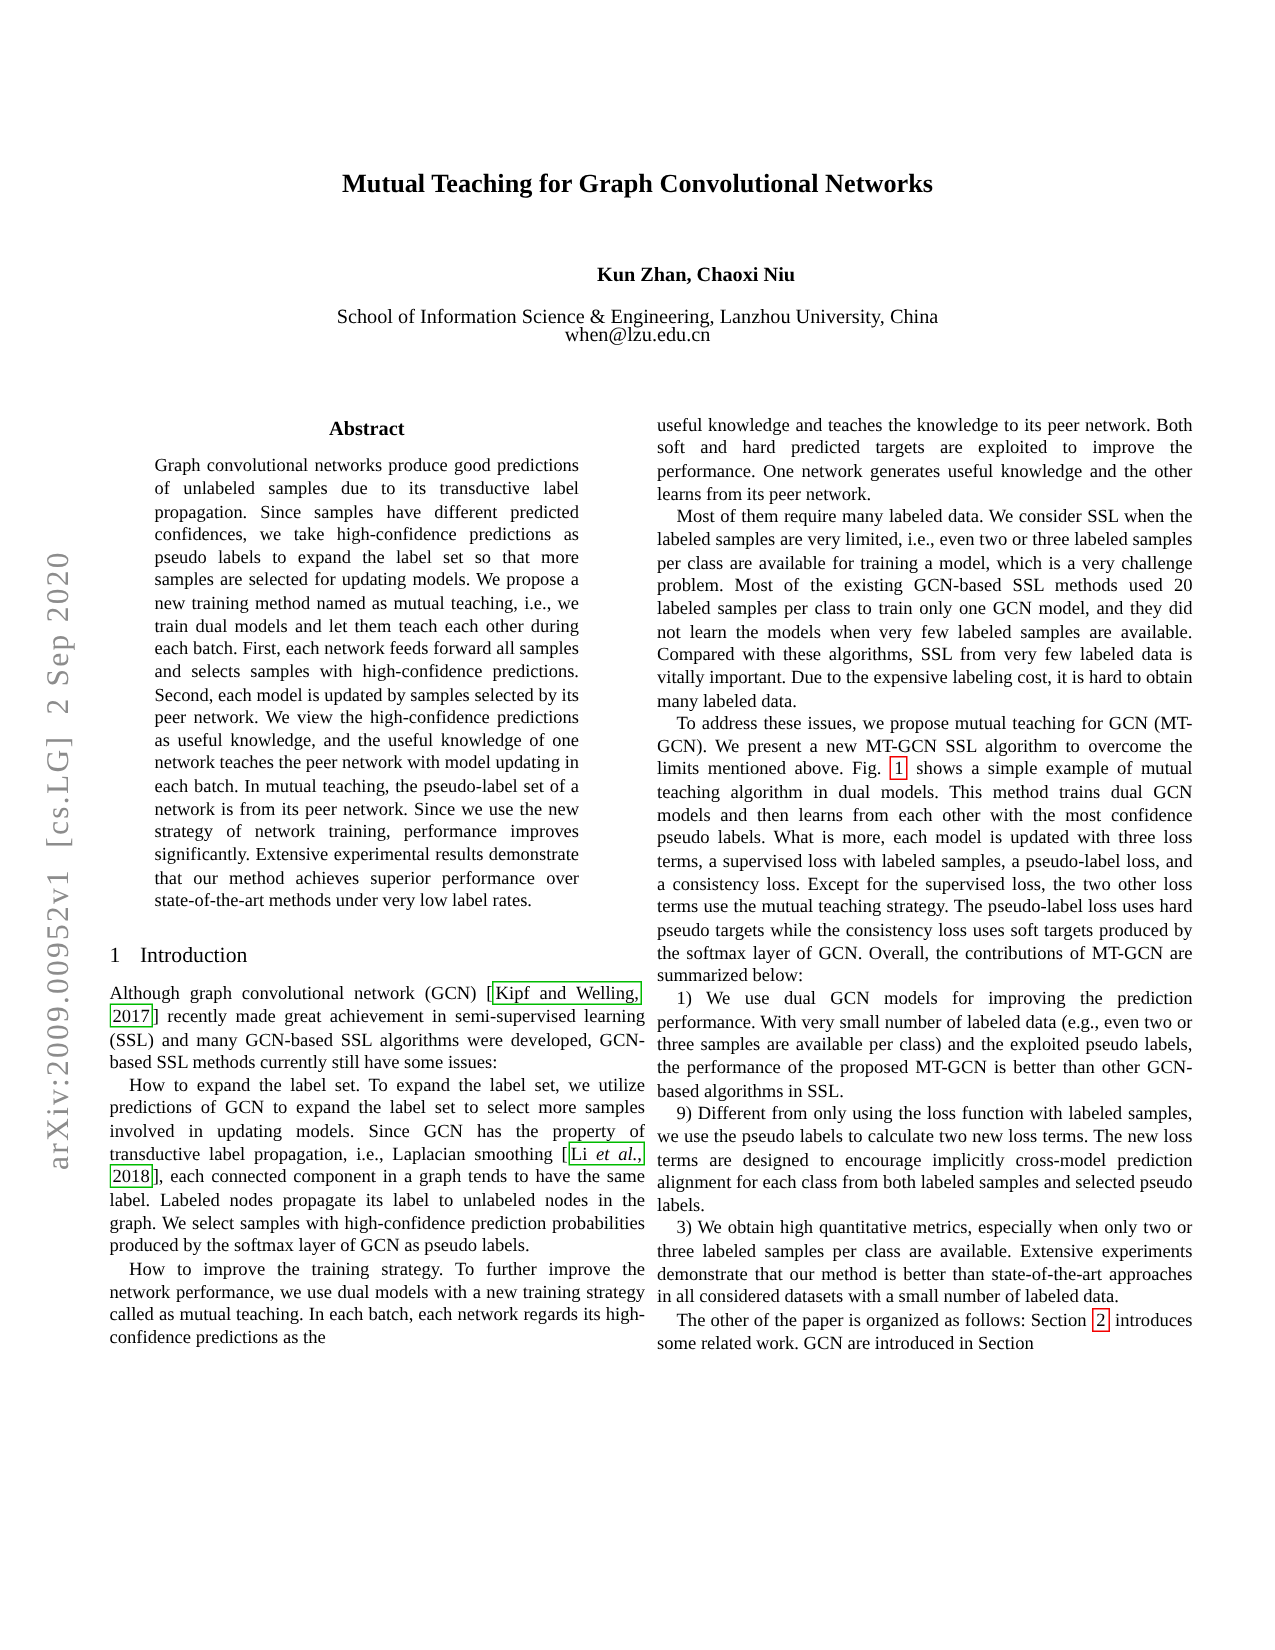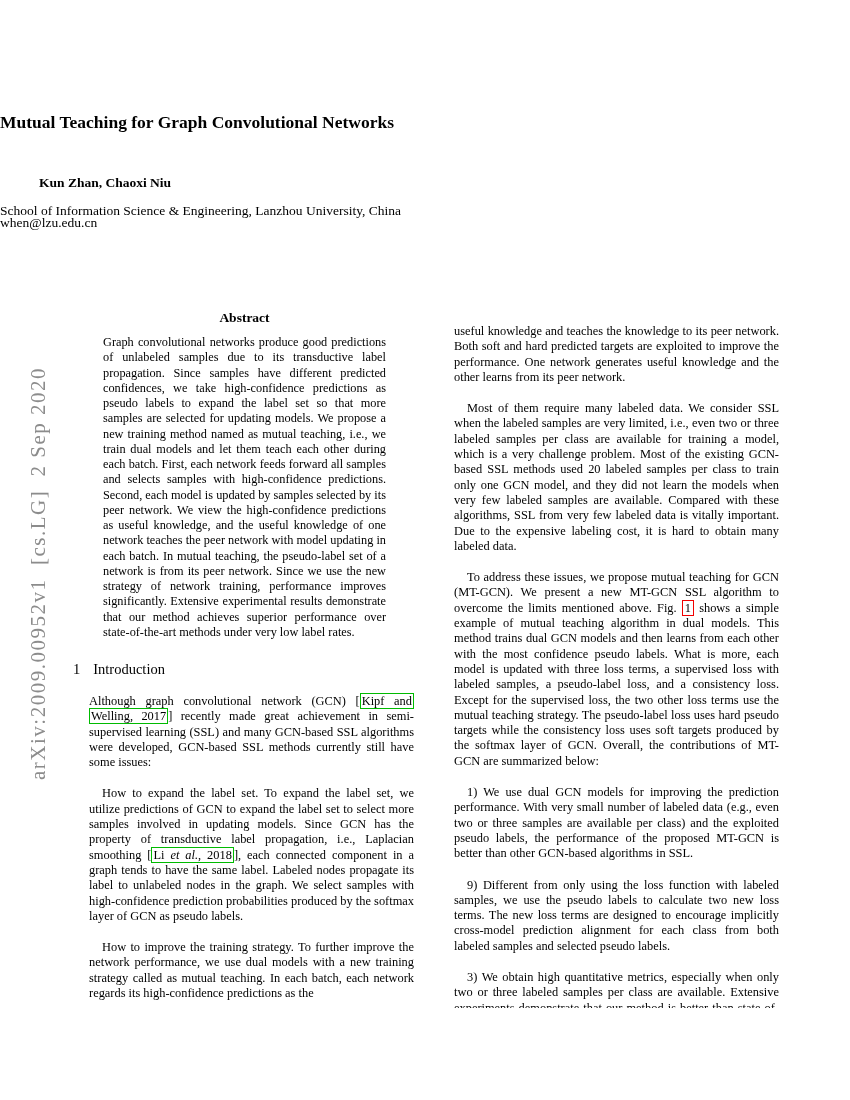--- a/index.html
+++ b/index.html
@@ -17,28 +17,28 @@
     position: absolute;
     left: 26px;
     top: 780px;
     transform-origin: 0 0;
     transform: rotate(-90deg);
     white-space: pre;
     font-size: 21px;
     letter-spacing: 1.5px;
     color: #8c8c8c;
   }
-  .hline { position: absolute; left: 0; width: 100%; margin: 0; }
+  .hline { position: absolute; left: 0; width: 100%; text-align: center; margin: 0; }
   .title        { top: 112px; font-size: 17.5px; font-weight: bold; }
   .authors      { top: 175px; font-size: 13.5px; font-weight: bold; padding-left: 39px; }
   .affiliation  { top: 203px; font-size: 13.5px; }
   .email        { top: 215px; font-size: 13.5px; }
   .columns {
     position: absolute;
-    top: 308px;
+    top: 276px;
     left: 73px;
     width: 722px;
     height: 700px;
     display: flex;
     gap: 8px;
     overflow: hidden;
     justify-content: space-between;
   }
   .col { width: 357px; flex: none; }
   .abstract-heading {
@@ -55,21 +55,21 @@
     line-height: 15.25px;
     text-align: justify;
   }
   .section-heading {
     margin: 21px 0 9px 0;
     font-size: 14.5px;
     font-weight: normal;
   }
   .sec-num { margin-right: 13px; }
   .body-par {
-    margin: 16px;
+    margin: 0;
     font-size: 12.4px;
     line-height: 15.3px;
     text-align: justify;
   }
   .indent { text-indent: 13px; }
   .cite-box {
     border: 1px solid #00bb00;
     padding: 0 1px;
     -webkit-box-decoration-break: clone;
     box-decoration-break: clone;

